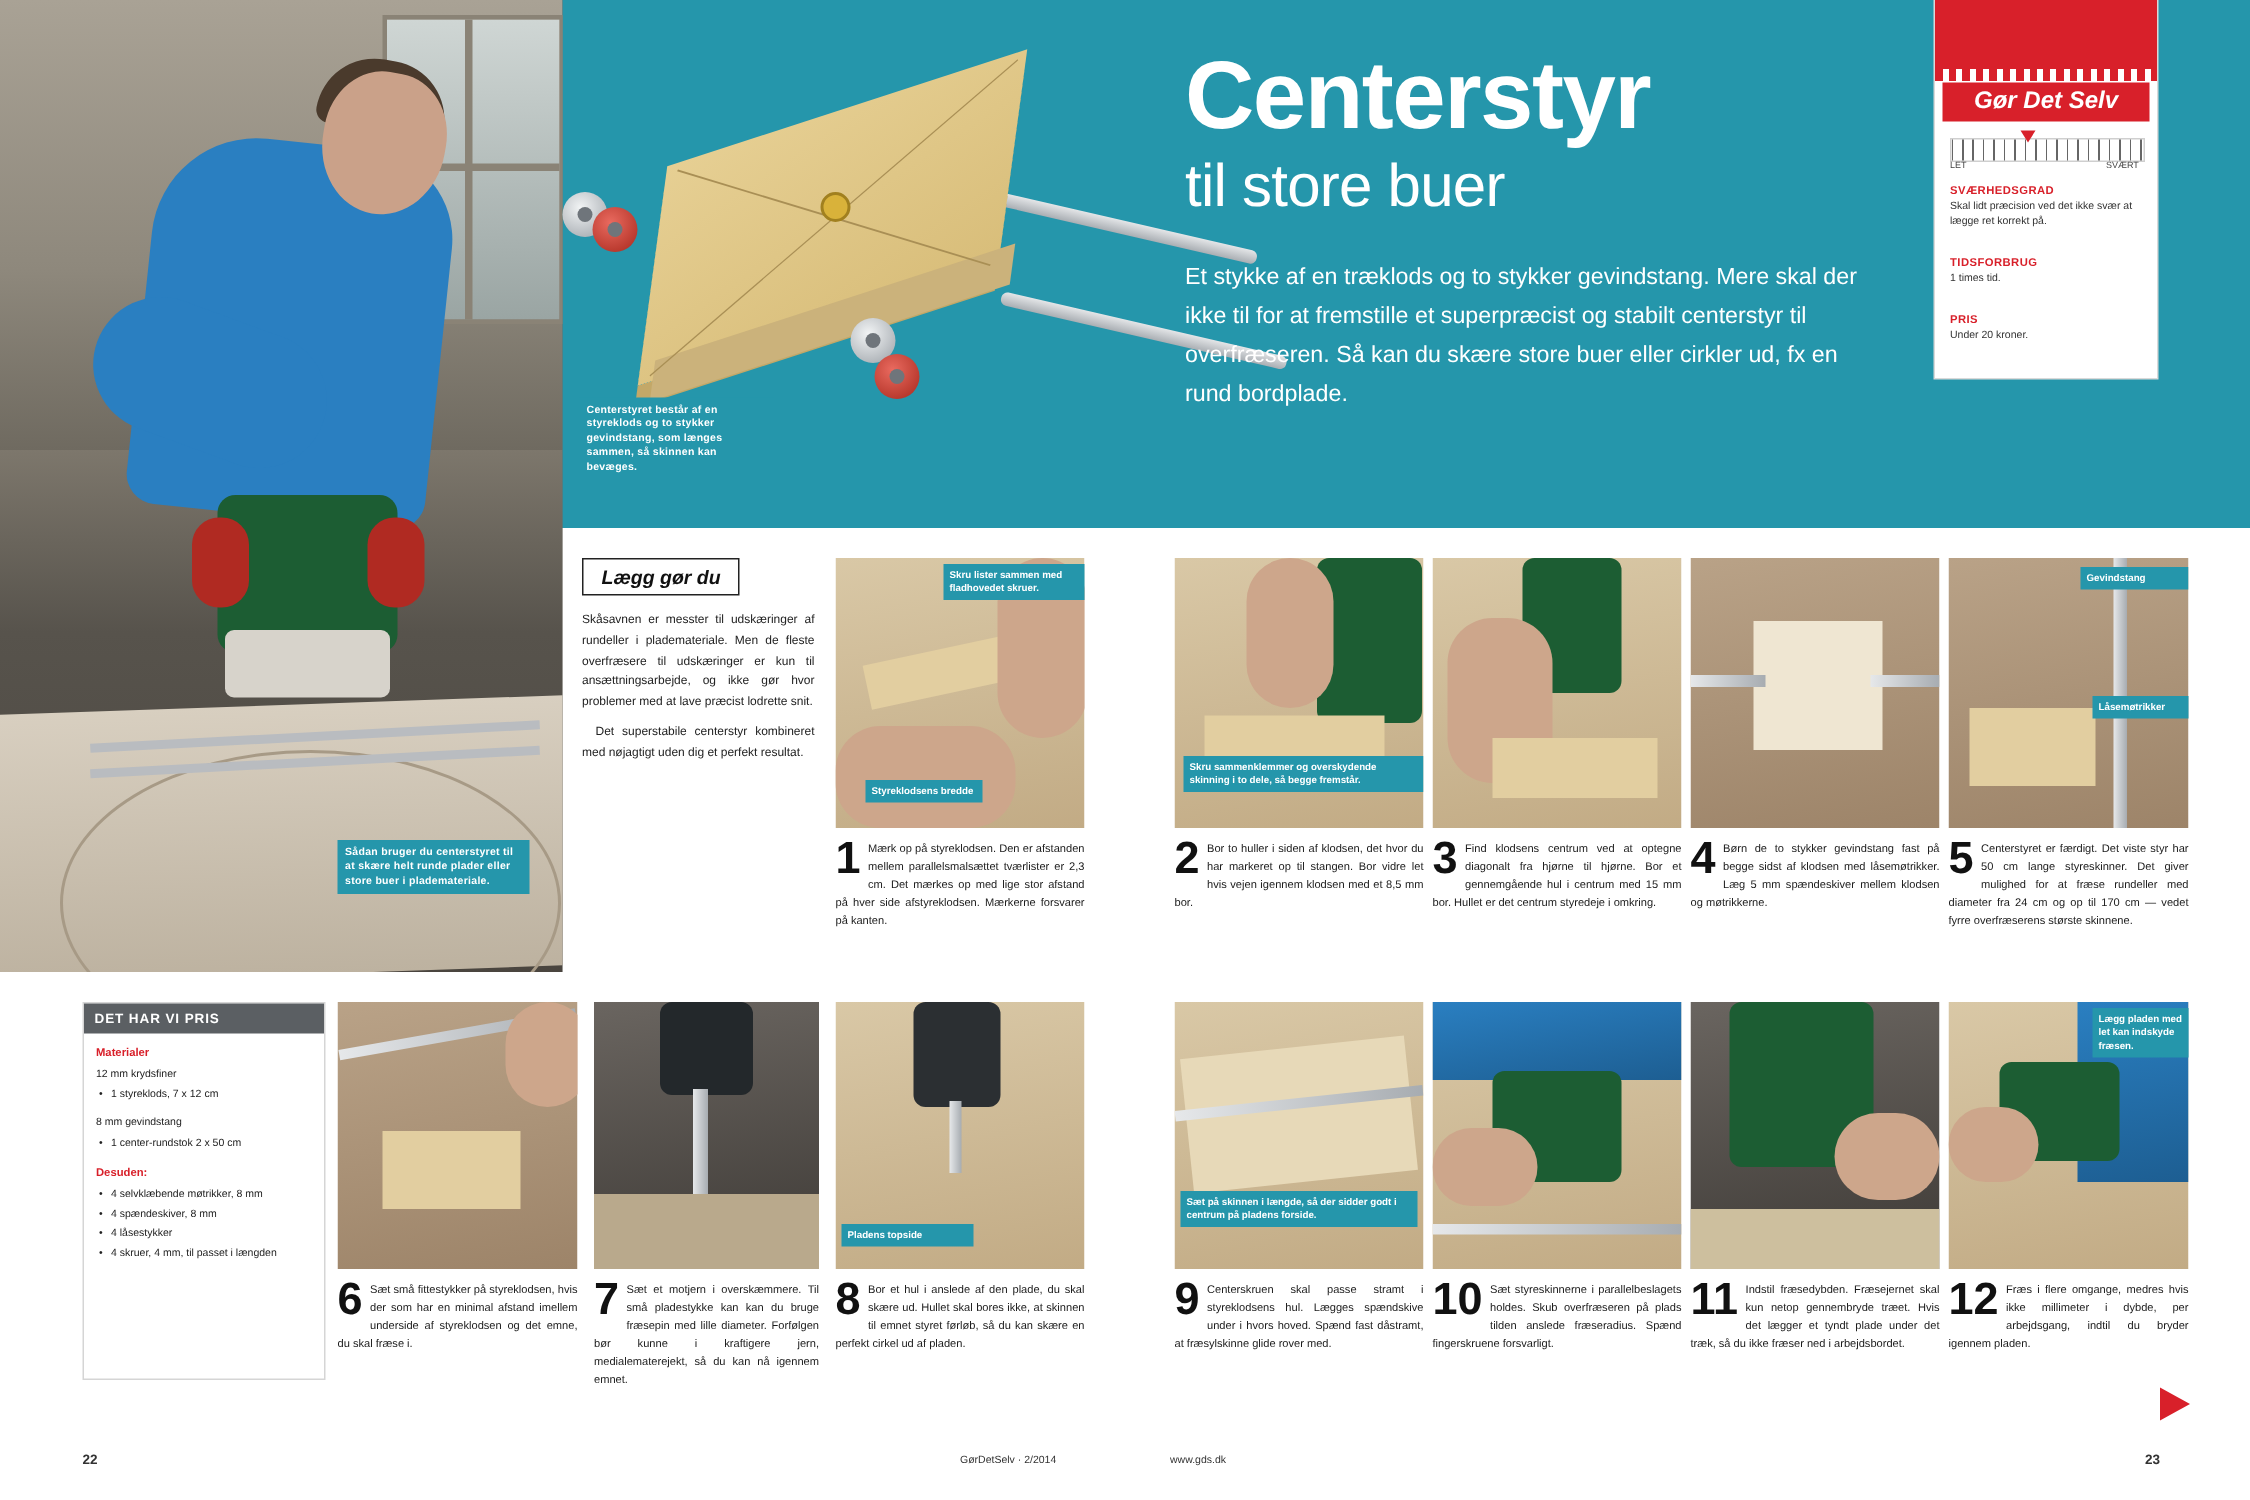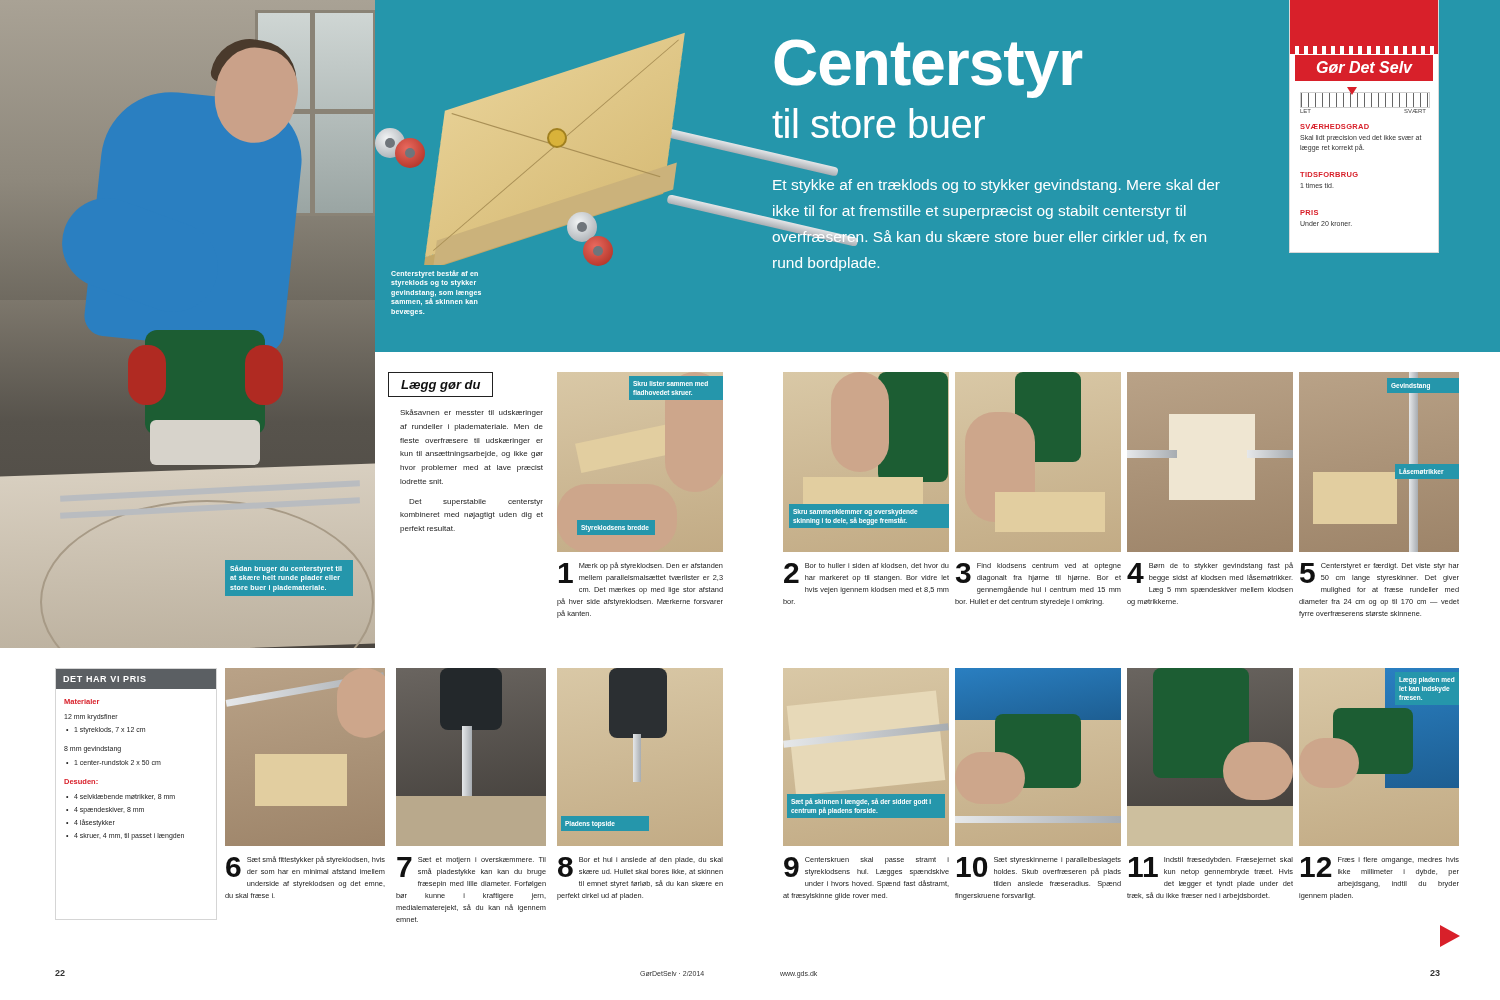--- a/index.html
+++ b/index.html
@@ -74,21 +74,21 @@
   .il-lines:before{transform:rotate(30deg);}
   .il-lines:after{transform:rotate(-30deg);}
   .il-knob{position:absolute;left:172px;top:108px;width:16px;height:16px;border-radius:50%;background:#d9b23a;border:2px solid #a1801f;}
   .il-rod{position:absolute;height:9px;background:linear-gradient(180deg,#e4e6e8,#a9aeb3);border-radius:4px;}
   .il-washer{position:absolute;width:30px;height:30px;border-radius:50%;
     background:radial-gradient(circle at 40% 35%,#f2f4f5,#9aa0a6);}
   .il-washer.red{background:radial-gradient(circle at 40% 35%,#e96a5f,#a8281c);}
   .il-washer:after{content:"";position:absolute;left:10px;top:10px;width:10px;height:10px;border-radius:50%;background:#6f757b;}
 
   
-  .headline{position:absolute;left:772px;top:32px;width:470px;}
+  .headline{position:absolute;left:790px;top:32px;width:470px;}
   h1.title{
     margin:0;font-size:64px;line-height:62px;color:#ffffff;font-weight:bold;letter-spacing:-1px;
   }
   h2.subtitle{
     margin:8px 0 0 0;font-size:40px;line-height:44px;color:#ffffff;font-weight:normal;letter-spacing:-.5px;
   }
   p.deck{
     margin:26px 0 0 0;font-size:15.5px;line-height:26px;color:#ffffff;width:470px;
   }
 
@@ -113,21 +113,21 @@
 
   
   .intro-box{
     position:absolute;left:388px;top:372px;width:160px;
   }
   .intro-title{
     border:1px solid #222;display:inline-block;padding:4px 12px;font-size:13px;
     font-style:italic;font-weight:bold;
   }
   .intro-text{font-size:8px;line-height:1.72;color:#222;margin-top:9px;width:155px;text-align:justify;}
-  .intro-text p{margin:0 0 6px 12px;text-indent:9px;}
+  .intro-text p{margin:0 0 6px 0;text-indent:9px;}
   .intro-text p:first-child{text-indent:0;}
 
   
   .step{position:absolute;}
   .step-photo{position:absolute;left:0;top:0;border:0;overflow:hidden;}
   .step-cap{
     position:absolute;background:#2596ab;color:#fff;font-size:6.5px;line-height:1.4;
     padding:3px 4px;font-weight:bold;
   }
   .step-num{

